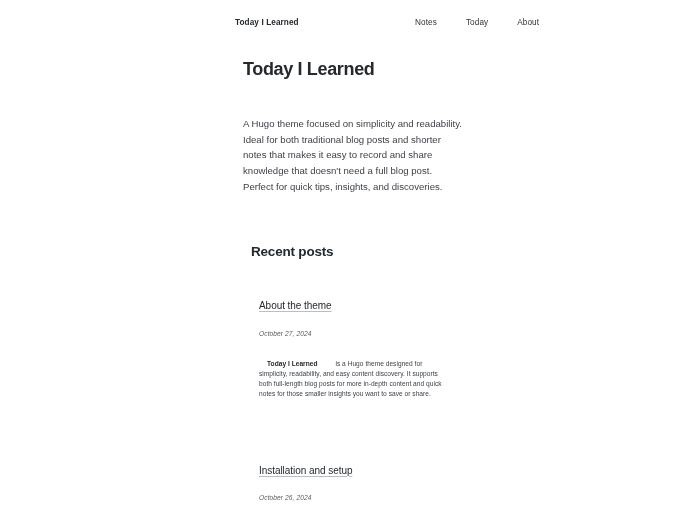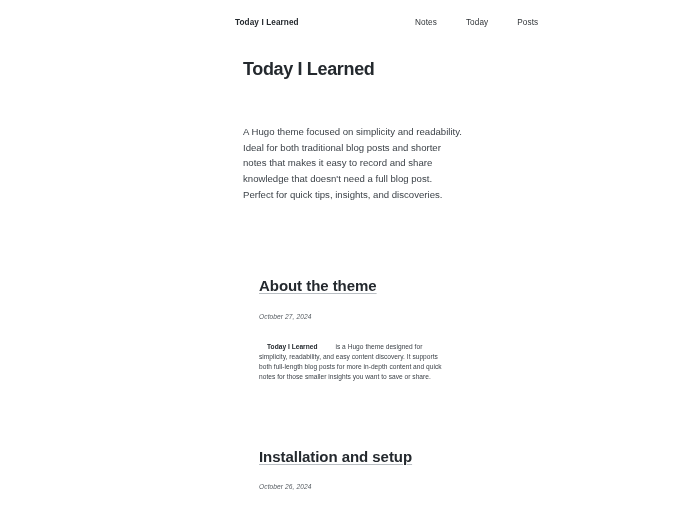--- a/index.html
+++ b/index.html
@@ -64,21 +64,21 @@
   .hero-title {
     font-size: 18px;
     font-weight: bold;
     color: #24292e;
     letter-spacing: -0.35px;
     margin-top: 6px;
     line-height: 1.18;
   }
 
   .hero-desc {
-    margin-top: 28px;
+    margin-top: 20px;
     font-size: 9.6px;
     line-height: 15.6px;
     color: #3d4349;
   }
 
   .section-title {
     font-size: 13.5px;
     font-weight: bold;
     color: #24292e;
     letter-spacing: -0.2px;
@@ -86,22 +86,22 @@
 
   .section-posts { margin-top: 26px; }
   .section-notes { margin-top: 30px; }
 
   
   .post-entry { margin-top: 33px; }
   .post-entry:first-of-type { margin-top: 17px; }
 
   .post-title {
     display: inline-block;
-    font-size: 15px;
-    font-weight: bold;
+    font-size: 10px;
+    font-weight: normal;
     color: #24292e;
     text-decoration: underline;
     text-underline-offset: 1.6px;
     text-decoration-thickness: 0.6px;
     text-decoration-color: #b9bec3;
     letter-spacing: -0.05px;
   }
 
   .post-date {
     margin-top: 2.5px;
@@ -177,30 +177,31 @@
   }
 </style>
 </head>
 <body>
 
 <header class="site-header">
   <a class="brand" href="#">Today I Learned</a>
   <nav class="main-nav">
     <a class="nav-link" href="#">Notes</a>
     <a class="nav-link" href="#">Today</a>
-    <a class="nav-link" href="#">Posts</a>
+    <a class="nav-link" href="#">About</a>
   </nav>
 </header>
 
 <main class="content">
 
   <h1 class="hero-title">Today I Learned</h1>
   <p class="hero-desc">A Hugo theme focused on simplicity and readability. Ideal for both traditional blog posts and shorter notes that makes it easy to record and share knowledge that doesn't need a full blog post. Perfect for quick tips, insights, and discoveries.</p>
 
   <section class="section-posts">
+    <h2 class="section-title">Recent posts</h2>
 
     <article class="post-entry">
       <a class="post-title" href="#">About the theme</a>
       <div class="post-date">October 27, 2024</div>
       <p class="post-summary"><span class="emph">Today I Learned</span><span> is a Hugo theme designed for simplicity, readability, and easy content discovery. It supports both full-length blog posts for more in-depth content and quick notes for those smaller insights you want to save or share.</span></p>
     </article>
 
     <article class="post-entry">
       <a class="post-title" href="#">Installation and setup</a>
       <div class="post-date">October 26, 2024</div>

